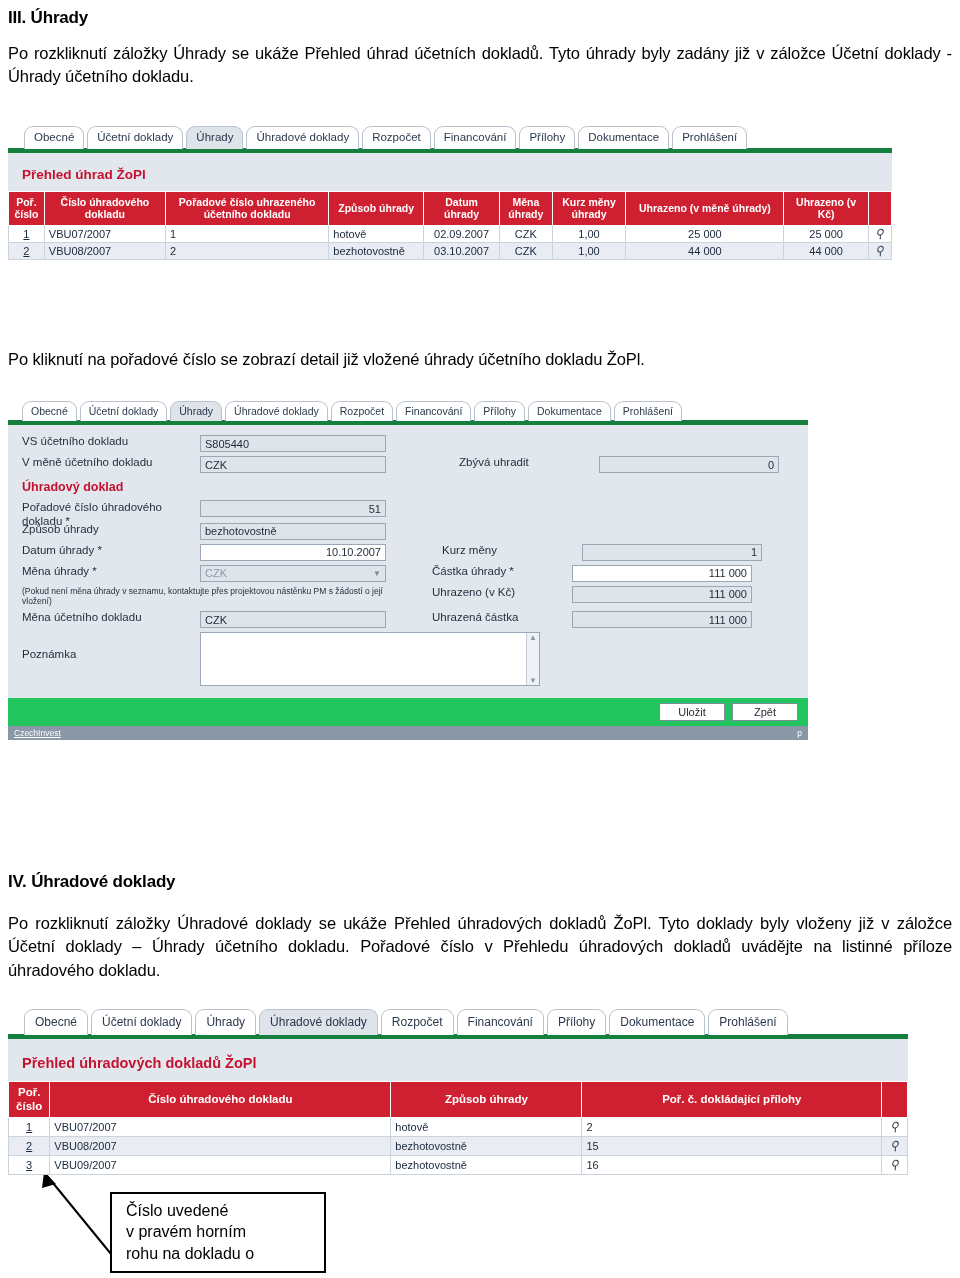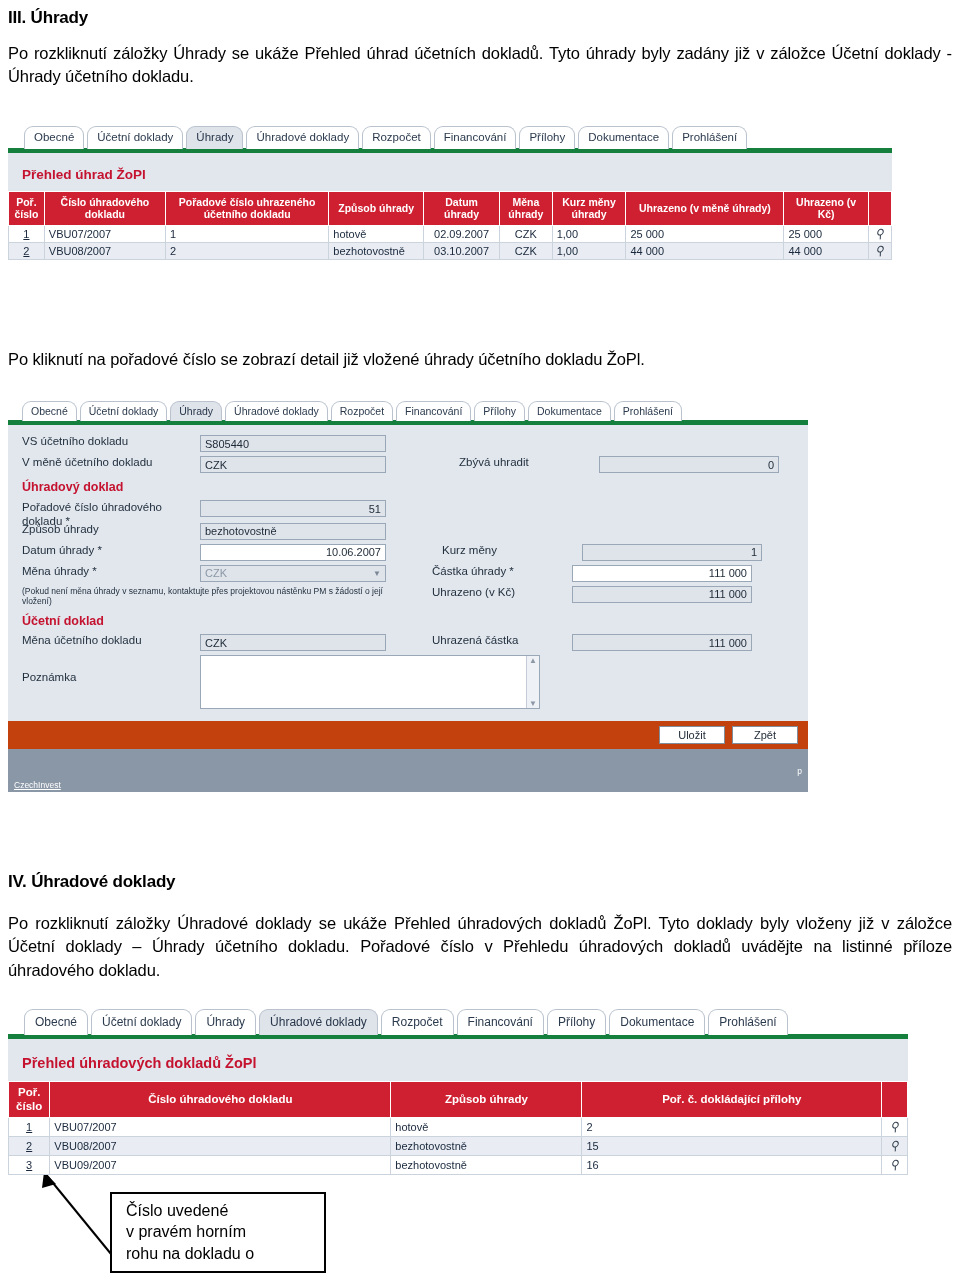--- a/index.html
+++ b/index.html
@@ -78,21 +78,21 @@
     background:#ffffff;
     font-size:11px;
     border:1px solid #cbd3dd;
     padding:1px 4px;
     height:17px;
     color:#19283c;
     white-space:nowrap;
     overflow:hidden;
   }
   table.grid tr.alt td { background:#e9edf3; }
-  td.num { text-align:left;margin-top:26px; }
+  td.num { text-align:center;margin-top:26px; }
   td.ctr { text-align:center; }
   td.porcislo { text-align:center; }
   td.porcislo span { text-decoration:underline; cursor:pointer; }
   td.icon { text-align:center; width:22px; padding:0; }
   .pencil { display:inline-block; font-style:italic; font-size:12px; transform:rotate(-12deg); color:#34404f; }
 
   
   .form-area { padding:10px 14px 0 14px; }
   .frow { display:flex; align-items:flex-start; margin-bottom:4px; }
   .flabel { font-size:11.5px; color:#23313f; }
@@ -108,30 +108,30 @@
   .select-caret { margin-left:auto; font-size:8px; color:#7b8796; }
   .ta {
     border:1px solid #9aa7b6; background:#ffffff; position:relative;
   }
   .ta .sb {
     position:absolute; right:0; top:0; bottom:0; width:13px;
     background:#eef1f5; border-left:1px solid #c3ccd7;
     display:flex; flex-direction:column; justify-content:space-between; align-items:center;
     font-size:8px; color:#8d98a6;
   }
-  .btnrow { display:flex; justify-content:flex-end; gap:7px; padding:5px 10px 5px 0; background:#c2410c; }
+  .btnrow { display:flex; justify-content:flex-end; gap:7px; padding:5px 10px 5px 0; background:#22c55e; }
   .btn {
     border:1px solid #7f8c9b; background:#ffffff; font-size:11px;
     padding:2px 14px; color:#1d2936; min-width:66px; text-align:center;
   }
   .footbar {
     background:#8a97a7; color:#ffffff; font-size:8.5px;
     padding:2px 6px; display:flex; justify-content:space-between; align-items:center;
   }
-  .footbar .fl { text-decoration:underline;margin-top:29px; }
+  .footbar .fl { text-decoration:underline; }
 
   
   .annot-ellipse {
     position:absolute; border:2.5px solid #8d1f24; border-radius:50%;
     width:42px; height:40px; pointer-events:none;
   }
   .annot-box {
     position:absolute; border:2px solid #000; background:#ffffff;
     font-size:16px; line-height:1.33; padding:6px 10px 7px 14px;
   }
@@ -266,42 +266,41 @@
         </div>
 
         <div class="frow" style="margin-top:-10px">
           <div class="flabel" style="width:178px">Způsob úhrady</div>
           <div class="fi" style="width:186px">bezhotovostně</div>
         </div>
 
 
         <div class="frow">
           <div class="flabel" style="width:178px">Datum úhrady *</div>
-          <div class="fi white r" style="width:186px">10.06.2007</div>
+          <div class="fi white r" style="width:186px">10.10.2007</div>
           <div class="flabel" style="width:140px;margin-left:56px">Kurz měny</div>
           <div class="fi r" style="width:180px">1</div>
         </div>
 
         <div class="frow">
           <div class="flabel" style="width:178px">Měna úhrady *</div>
           <div class="fi" style="width:186px;color:#8d98a6">
             <span>CZK</span>
             <span class="select-caret">▼</span>
           </div>
           <div class="flabel" style="width:140px;margin-left:46px">Částka úhrady *</div>
           <div class="fi white r" style="width:180px">111 000</div>
         </div>
 
         <div class="frow">
           <div class="fsub" style="width:364px">(Pokud není měna úhrady v seznamu, kontaktujte přes projektovou nástěnku PM s žádostí o její vložení)</div>
           <div class="flabel" style="width:140px;margin-left:46px">Uhrazeno (v Kč)</div>
           <div class="fi r" style="width:180px">111 000</div>
         </div>
 
-        <div class="sect-title">Účetní doklad</div>
 
         <div class="frow">
           <div class="flabel" style="width:178px">Měna účetního dokladu</div>
           <div class="fi" style="width:186px">CZK</div>
           <div class="flabel" style="width:140px;margin-left:46px">Uhrazená částka</div>
           <div class="fi r" style="width:180px">111 000</div>
         </div>
 
         <div class="frow" style="margin-top:2px;padding-bottom:8px;">
           <div class="flabel" style="width:178px;padding-top:16px">Poznámka</div>

